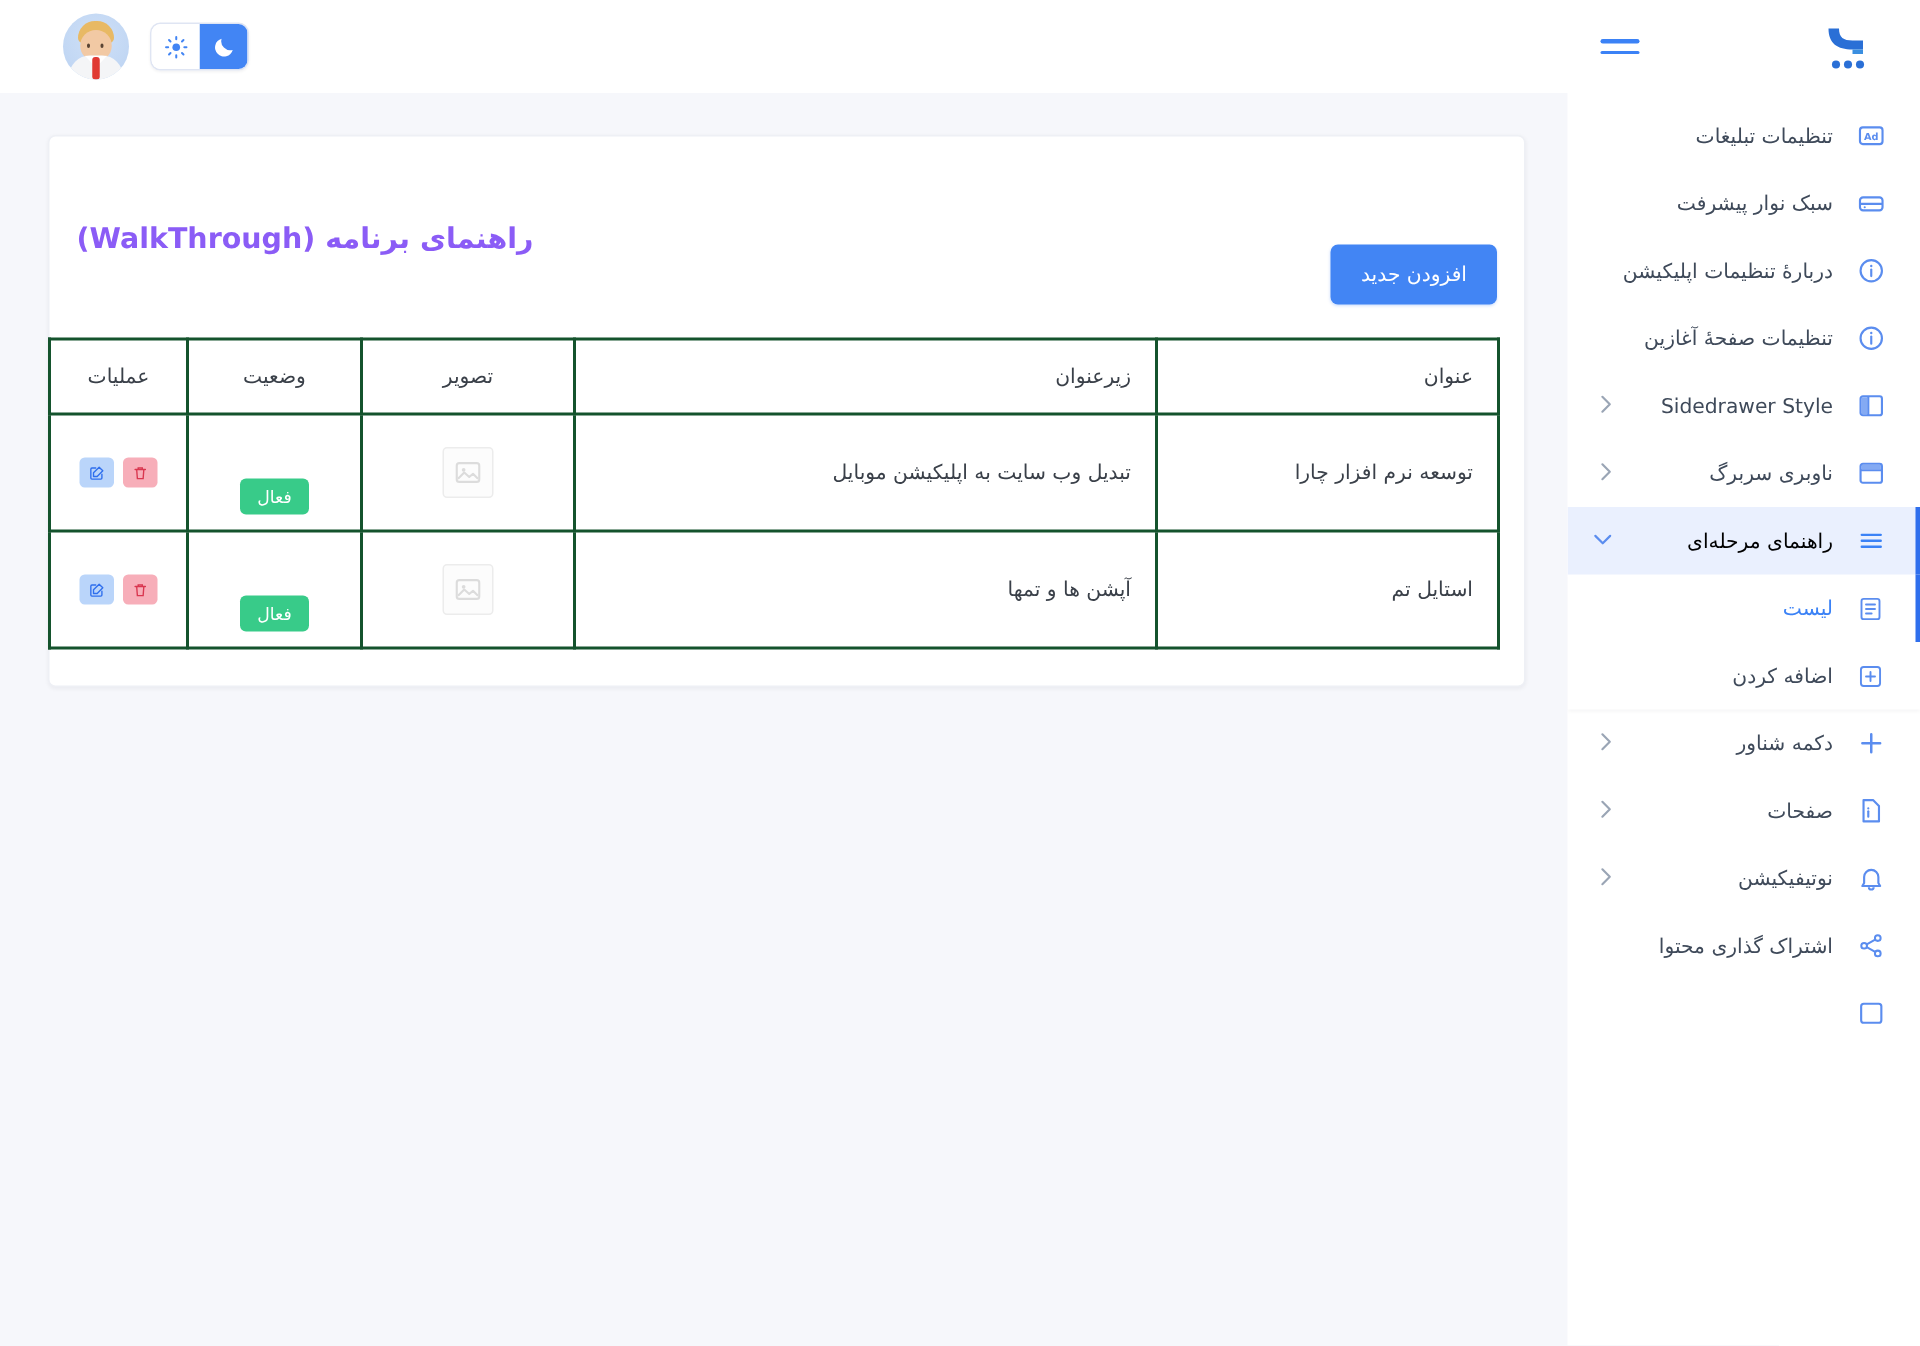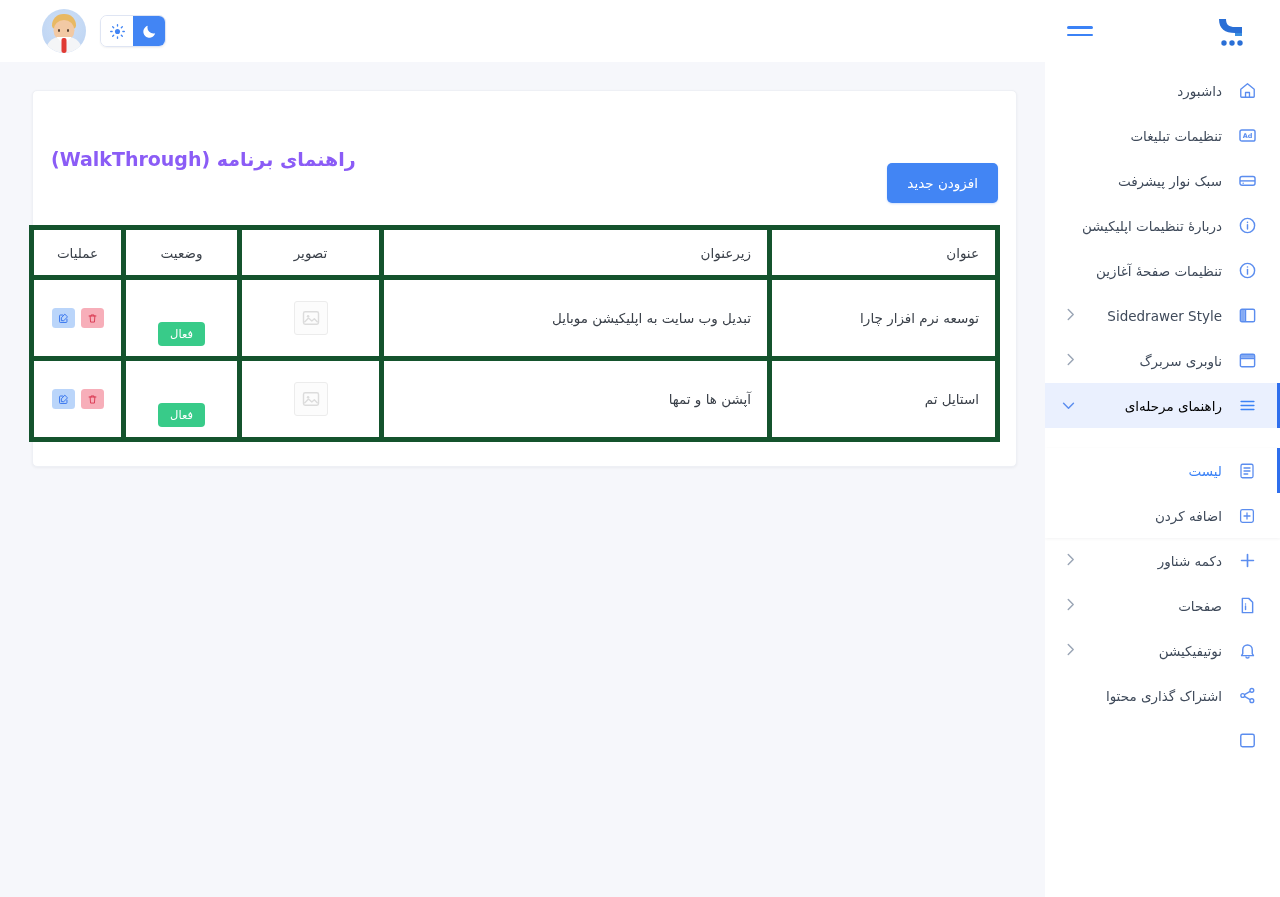--- a/index.html
+++ b/index.html
@@ -71,21 +71,21 @@
     height: 45px; padding: 0 22px 0 16px; cursor: pointer;
     color: #3f4a5a; font-size: 13.5px; gap: 0;
   }
   .nav-icon { width: 22px; height: 22px; flex: none; display: flex; align-items: center; justify-content: center; }
   .nav-label { flex: 1; padding-right: 14px; white-space: nowrap; }
   .nav-chev { width: 14px; flex: none; color: #9aa5b5; font-size: 13px; line-height: 1; }
   .nav-item.active { background: #eaf0fe; color: #000000; }
   .nav-item.active::before {
     content: ""; position: absolute; right: 0; top: 0; bottom: 0; width: 3.5px; background: #2f6fed;
   }
-  .submenu { background: #ffffff; box-shadow: 0 1px 3px rgba(16,24,40,.05); margin-top: 20px; }
+  .submenu { background: #ffffff; box-shadow: 0 1px 3px rgba(16,24,40,.05); }
   .sub-item {
     position: relative; display: flex; align-items: center; height: 45px;
     padding: 0 22px 0 16px; cursor: pointer; font-size: 13.5px; color: #3f4a5a;
   }
   .sub-item.current { color: #3b82f6; }
   .sub-item.current::before {
     content: ""; position: absolute; right: 0; top: 0; bottom: 0; width: 3.5px; background: #2f6fed;
   }
   .sub-label { padding-right: 14px; }
 
@@ -101,21 +101,21 @@
   .card-head { display: flex; align-items: center; justify-content: space-between; padding: 0 2px 22px 2px; }
   .page-title { font-size: 19px; font-weight: 700; color: #8b5cf6; }
   .btn-primary {
     background: #4285f4; color: #fff; border: none; border-radius: 5px;
     padding: 12px 20px; font-size: 13.5px; font-family: inherit; cursor: pointer;
     box-shadow: 0 1px 2px rgba(66,133,244,.25);
     margin-top: 48px;
   }
 
   table { width: 100%; border-collapse: collapse; table-layout: fixed; }
-  th, td { border: 5px solid #14532d; }
+  th, td { border: 2px solid #14532d; }
   th {
     font-size: 13.5px; font-weight: 400; color: #3a4049;
     padding: 14px 16px; text-align: right; height: 50px;
   }
   td { padding: 10px 16px; height: 58px; font-size: 13.5px; color: #3a4049; text-align: right; }
   .col-title { width: 228px; }
   .col-sub { width: 388px; }
   .col-img { width: 142px; }
   .col-status { width: 116px; }
   .col-ops { width: 92px; }
@@ -183,30 +183,20 @@
         <div class="av-body"></div>
         <div class="av-collar"></div>
         <div class="av-tie"></div>
       </div>
     </div>
   </div>
 
   <nav class="sidebar">
     <div class="nav-list">
 
-      <div class="nav-item">
-        <span class="nav-icon">
-          <svg width="19" height="19" viewBox="0 0 24 24" fill="none" stroke="#5b8def" stroke-width="1.7" stroke-linejoin="round">
-            <path d="M3.5 10.5 12 3.5l8.5 7v9a1 1 0 0 1-1 1h-15a1 1 0 0 1-1-1z"></path>
-            <path d="M9.5 20.5v-6h5v6"></path>
-          </svg>
-        </span>
-        <span class="nav-label">داشبورد</span>
-        <span class="nav-chev"></span>
-      </div>
 
 
       <div class="nav-item">
         <span class="nav-icon">
           <svg width="19" height="19" viewBox="0 0 24 24">
             <rect x="2.5" y="5" width="19" height="14" rx="2.4" fill="none" stroke="#5b8def" stroke-width="1.8"></rect>
             <text x="12" y="15.4" font-size="8.2" fill="#5b8def" text-anchor="middle" font-family="DejaVu Sans, sans-serif" font-weight="bold">Ad</text>
           </svg>
         </span>
         <span class="nav-label">تنظیمات تبلیغات</span>

